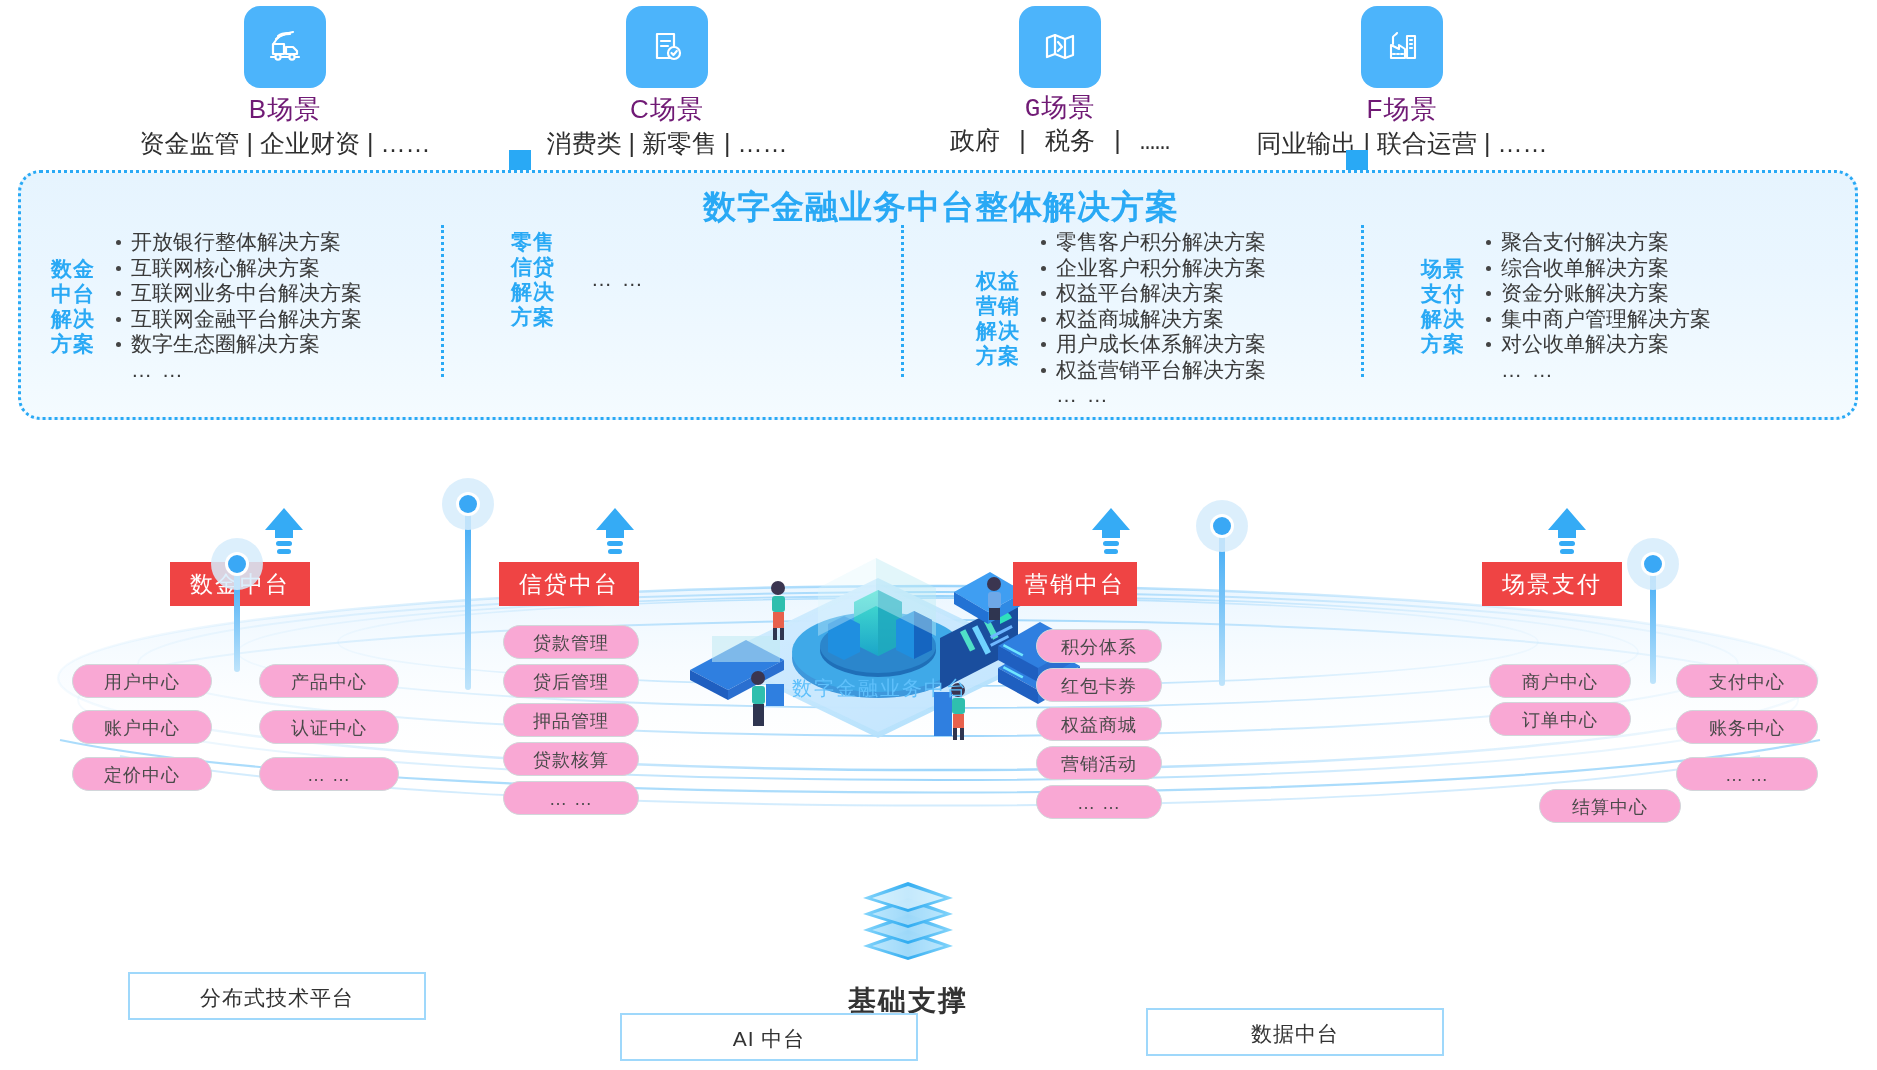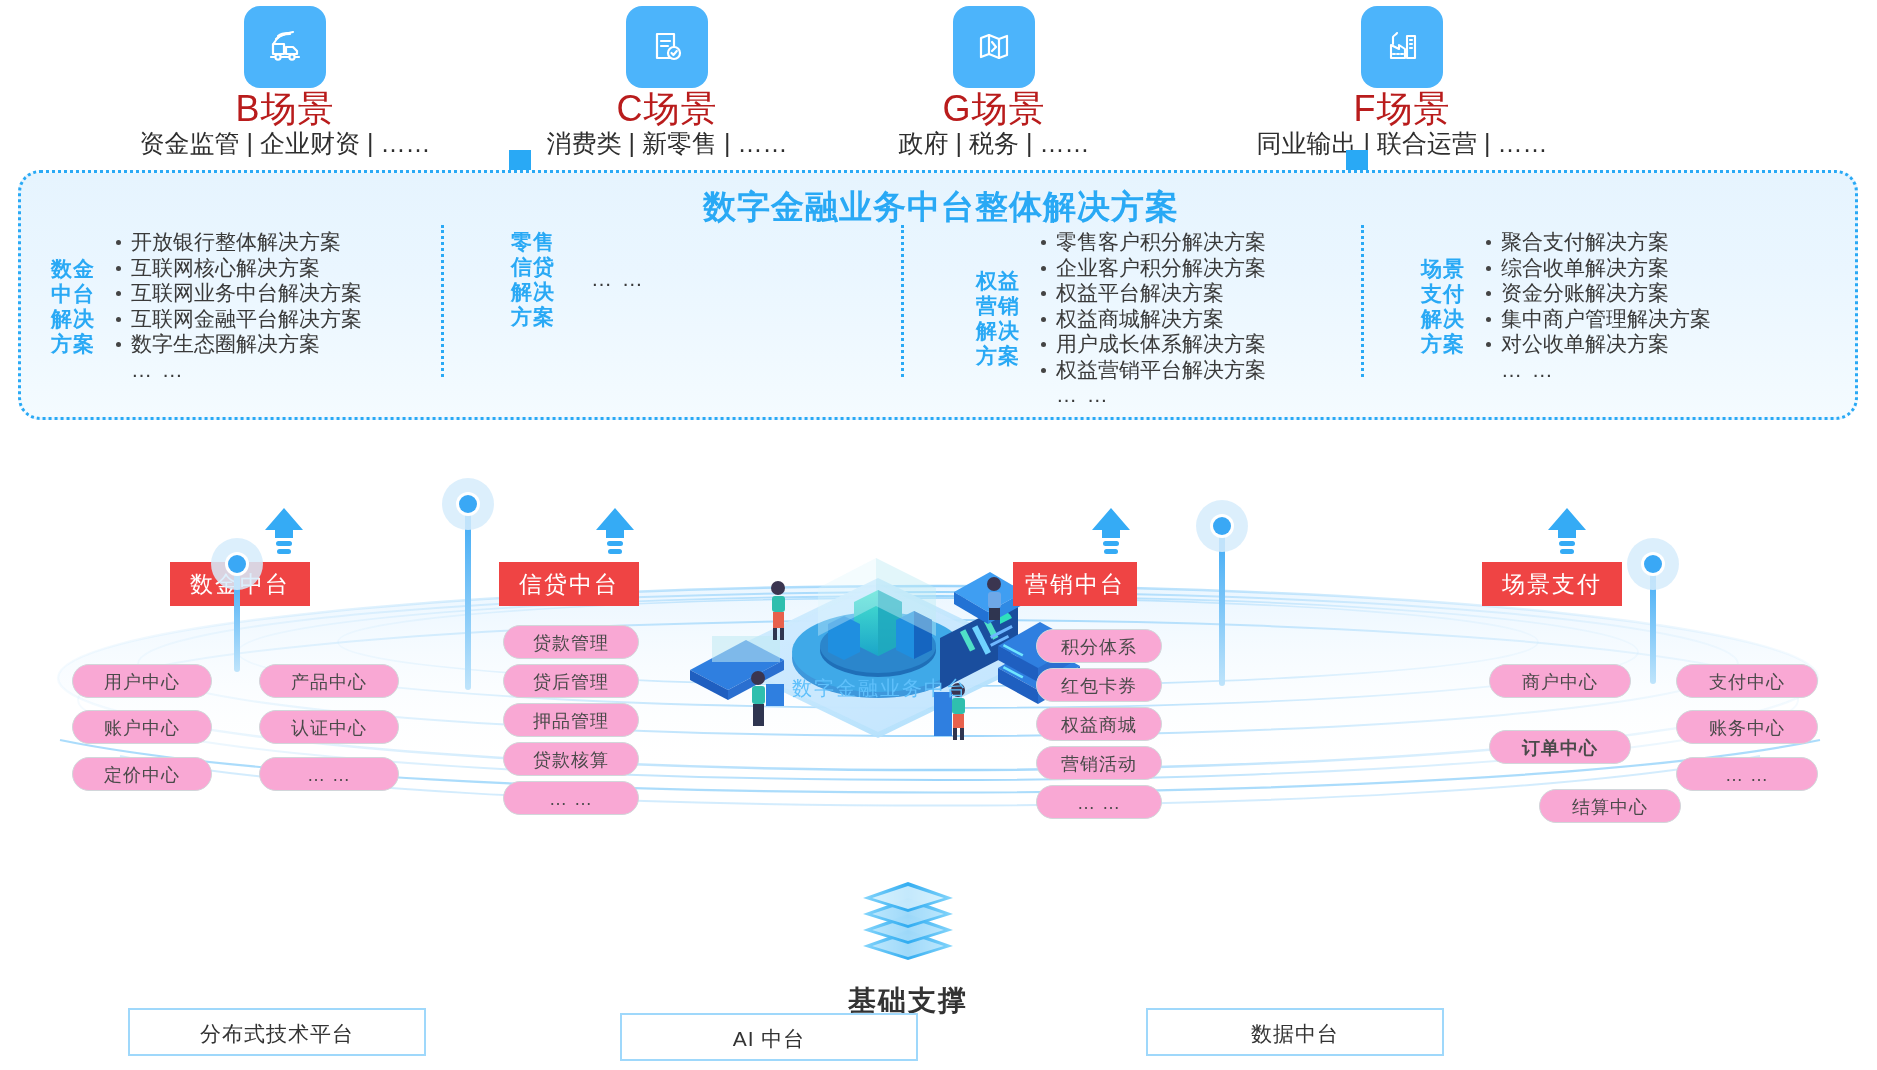--- a/index.html
+++ b/index.html
@@ -9,21 +9,21 @@
     font-family:"Liberation Sans","DejaVu Sans",sans-serif;
     color:#3c3c3c;
   }
   
   #scenarios{position:absolute;left:0;top:6px;width:1877px;height:160px;}
   .scenario{position:absolute;width:380px;text-align:center;}
   .scn-icon{
     width:82px;height:82px;border-radius:16px;background:#4cb4fb;
     margin:0 auto 4px auto;display:flex;align-items:center;justify-content:center;
   }
-  .scn-title{font-size:36px;color:#b91c1c;line-height:34px;letter-spacing:1px;}
+  .scn-title{font-size:26px;color:#701a75;line-height:34px;letter-spacing:1px;}
   .scn-sub{font-size:25px;color:#2e2e2e;line-height:34px;letter-spacing:0px;}
 
   
   #solution-panel{
     position:absolute;left:18px;top:170px;width:1840px;height:250px;
     border:3px dotted #29a9f5;border-radius:22px;
     background:linear-gradient(180deg,#e6f4fe 0%,#eaf6ff 40%,#f4fbff 100%);
     box-sizing:border-box;
   }
   #panel-title{
@@ -128,21 +128,21 @@
         <path d="M13 10 L30 10 L30 34 L13 34 Z"></path>
         <path d="M17 17 L26 17 M17 22 L24 22"></path>
         <circle cx="30" cy="29" r="6" fill="#4cb4fb"></circle>
         <path d="M27.5 29 L29.4 31 L32.8 27"></path>
       </svg>
     </div>
     <div class="scn-title">C场景</div>
     <div class="scn-sub">消费类 | 新零售 | ……</div>
   </div>
 
-  <div class="scenario" style="left:804px;top:0;">
+  <div class="scenario" style="left:870px;top:0;font-family:Liberation Mono, monospace;">
     <div class="scn-icon">
       <svg width="46" height="46" viewBox="0 0 46 46" fill="none" stroke="#ffffff" stroke-width="2.2" stroke-linecap="round" stroke-linejoin="round">
         <path d="M10 14 L18 11 L28 15 L36 12 L36 31 L28 34 L18 30 L10 33 Z"></path>
         <path d="M18 11 L18 30 M28 15 L28 34"></path>
         <path d="M21 18 L25 23 L21 27"></path>
       </svg>
     </div>
     <div class="scn-title">G场景</div>
     <div class="scn-sub">政府 | 税务 | ……</div>
   </div>
@@ -438,21 +438,21 @@
 
 <div class="plat-label" style="left:1482px;top:562px;width:140px;">场景支付</div>
 <div class="pin" style="left:1627px;top:538px;width:52px;height:140px;">
   <div class="stem" style="height:120px;"></div>
   <div class="halo"></div>
     <div class="dot">
       <i></i>
     </div>
 </div>
 <div class="pill" style="left:1489px;top:664px;width:142px;">商户中心</div>
-<div class="pill" style="left:1489px;top:730px;width:142px;font-weight:bold;">订单中心</div>
+<div class="pill" style="left:1489px;top:702px;width:142px;">订单中心</div>
 <div class="pill" style="left:1539px;top:757px;width:142px;margin-top:32px;">结算中心</div>
 <div class="pill" style="left:1676px;top:664px;width:142px;">支付中心</div>
 <div class="pill" style="left:1676px;top:710px;width:142px;">账务中心</div>
 <div class="pill" style="left:1676px;top:757px;width:142px;">… …</div>
 
 <svg id="base-icon" viewBox="0 0 120 80">
   <defs>
     <linearGradient id="lay" x1="0" y1="0" x2="1" y2="0">
       <stop offset="0%" stop-color="#7fd3fb"></stop>
         <stop offset="50%" stop-color="#2aa9f0"></stop>
@@ -465,15 +465,15 @@
     <polygon points="60,34 105,50 60,64 15,50" fill="url(#lay)" opacity="0.95"></polygon>
     <polygon points="60,38 96,50 60,61 24,50" fill="#e8f7ff" opacity="0.6"></polygon>
     <polygon points="60,18 105,34 60,48 15,34" fill="url(#lay)" opacity="0.95"></polygon>
     <polygon points="60,22 96,34 60,45 24,34" fill="#e8f7ff" opacity="0.6"></polygon>
     <polygon points="60,2 105,18 60,32 15,18" fill="url(#lay)" opacity="0.95"></polygon>
     <polygon points="60,6 96,18 60,29 24,18" fill="#f4fcff" opacity="0.75"></polygon>
   </g>
 </svg>
 <div id="base-label">基础支撑</div>
 
-<div class="bottom-box" style="left:128px;top:1008px;width:298px;font-family:Liberation Serif, serif;">分布式技术平台</div>
+<div class="bottom-box" style="left:128px;top:972px;width:298px;font-family:Liberation Serif, serif;">分布式技术平台</div>
 <div class="bottom-box" style="left:620px;top:1013px;width:298px;">AI 中台</div>
 <div class="bottom-box" style="left:1146px;top:1008px;width:298px;">数据中台</div>
 
 </body></html>

